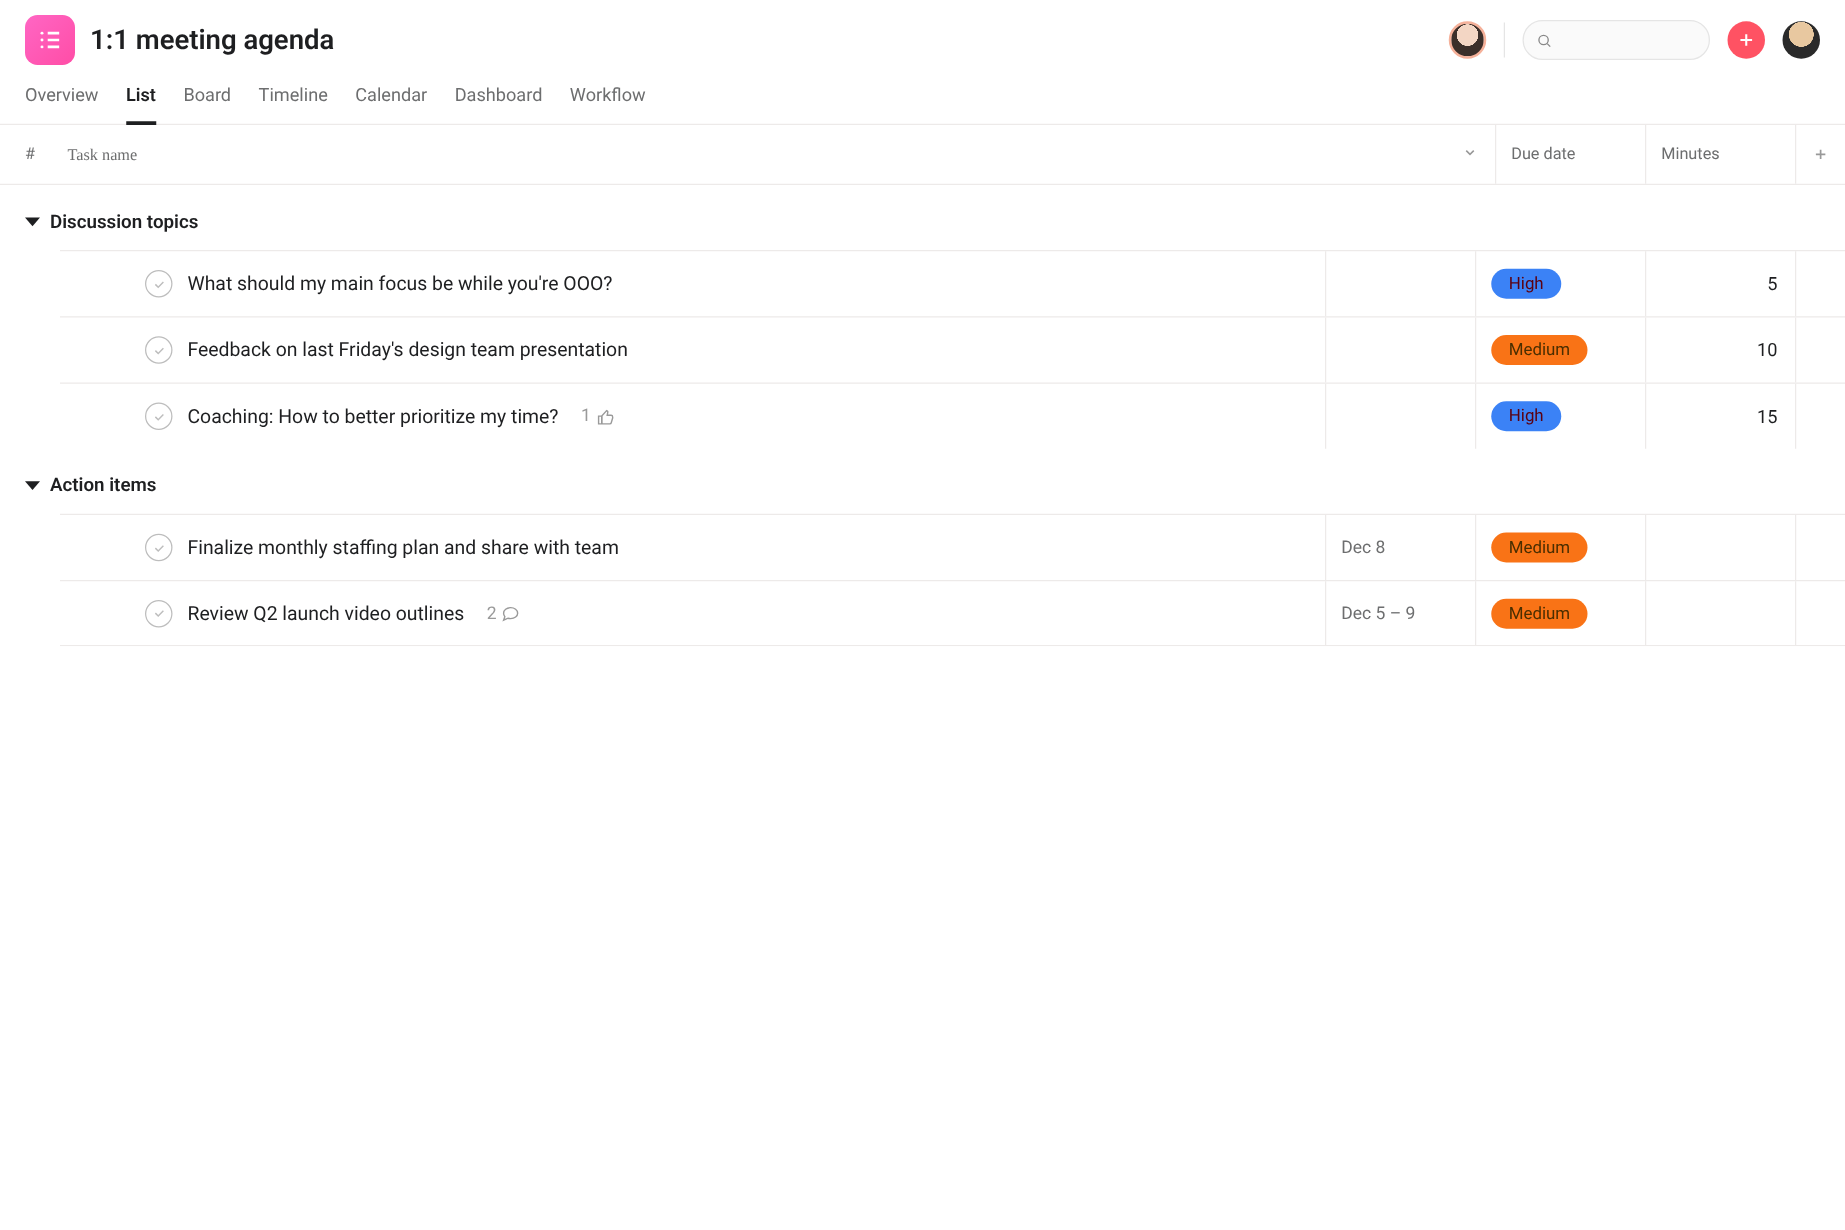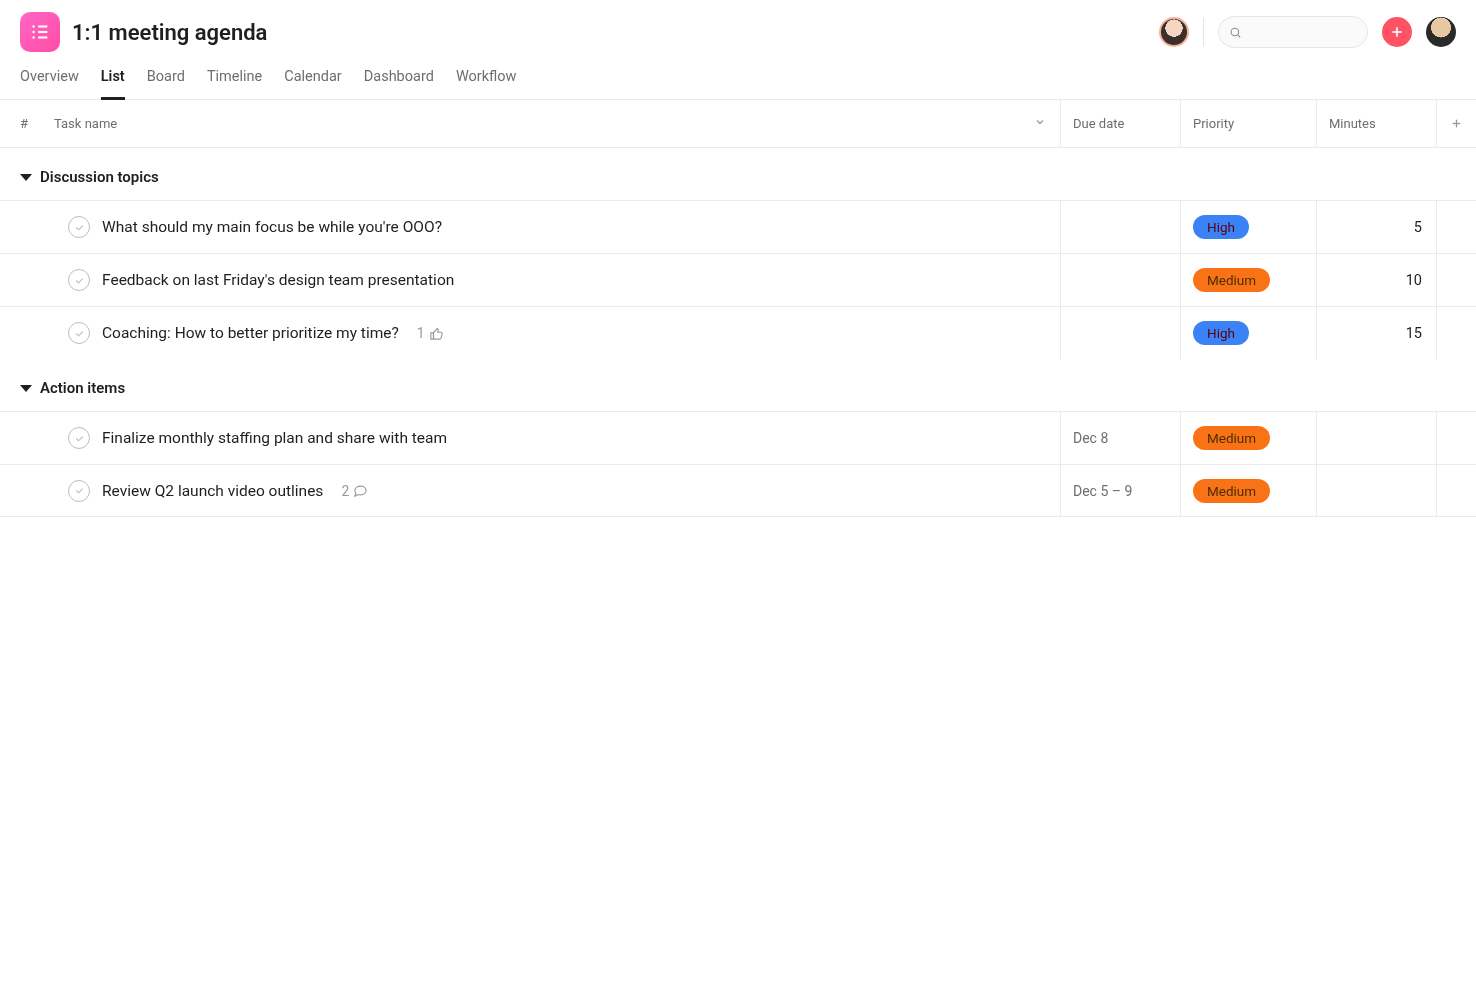--- a/index.html
+++ b/index.html
@@ -72,39 +72,40 @@
   
   .col-header {
     display:flex;
     border-bottom:1px solid #edeae9;
     height: 48px;
     align-items:center;
     color:#6d6e6f;
     font-size:13px;
   }
   .col-num { width:40px; padding-left:20px; }
-  .col-task { flex:1; display:flex; align-items:flex-end; position:relative; padding-left:14px;}
+  .col-task { flex:1; display:flex; align-items:flex-end; position:relative; padding-left:14px;font-family:Liberation Serif, serif;}
   .col-task-chevron { margin-left:auto; margin-right:14px; color:#999; }
   .col-due { width:120px; border-left:1px solid #edeae9; padding-left:12px; height:100%; display:flex; align-items:center;}
   .col-pri { width:136px; border-left:1px solid #edeae9; padding-left:12px; height:100%; display:flex; align-items:center;}
   .col-min { width:120px; border-left:1px solid #edeae9; padding-left:12px; height:100%; display:flex; align-items:center;}
   .col-add { width:40px; border-left:1px solid #edeae9; height:100%; display:flex; align-items:center; justify-content:center; color:#999;}
   
   .section-header {
     display:flex; align-items:center; gap:8px;
     padding: 20px 20px 14px 20px;
     font-size: 15px; font-weight:600;
   }
   .caret-down { width:0; height:0; border-left:6px solid transparent; border-right:6px solid transparent; border-top:7px solid #1e1f21; }
   
   .task-row {
     display:flex;
     height:53px;
     align-items:stretch;
     border-top:1px solid #edeae9;
+    margin-left:48px;
   }
   .task-row:last-of-type { border-bottom:1px solid #edeae9; }
   .task-row .c-main {
     flex:1; display:flex; align-items:center; gap:12px;
     padding-left:48px;
   }
   .check-circle {
     width:22px; height:22px; border:1.6px solid #bdbdbd; border-radius:50%;
     display:flex; align-items:center; justify-content:center;
     flex-shrink:0;
@@ -197,21 +198,20 @@
   <div class="col-num">#</div>
   <div class="col-task">
     <span>Task name</span>
     <span class="col-task-chevron">
       <svg width="12" height="12" viewBox="0 0 24 24" fill="none" stroke="currentColor" stroke-width="2.5">
           <polyline points="6 9 12 15 18 9"></polyline>
         </svg>
     </span>
   </div>
   <div class="col-due">Due date</div>
-  <div class="col-pri">Priority</div>
   <div class="col-min">Minutes</div>
   <div class="col-add">
     <svg width="13" height="13" viewBox="0 0 24 24" stroke="currentColor" stroke-width="2.5" fill="none">
         <line x1="12" y1="5" x2="12" y2="19"></line>
         <line x1="5" y1="12" x2="19" y2="12"></line>
       </svg>
   </div>
 </div>
 
 <div class="sections" id="sections">

